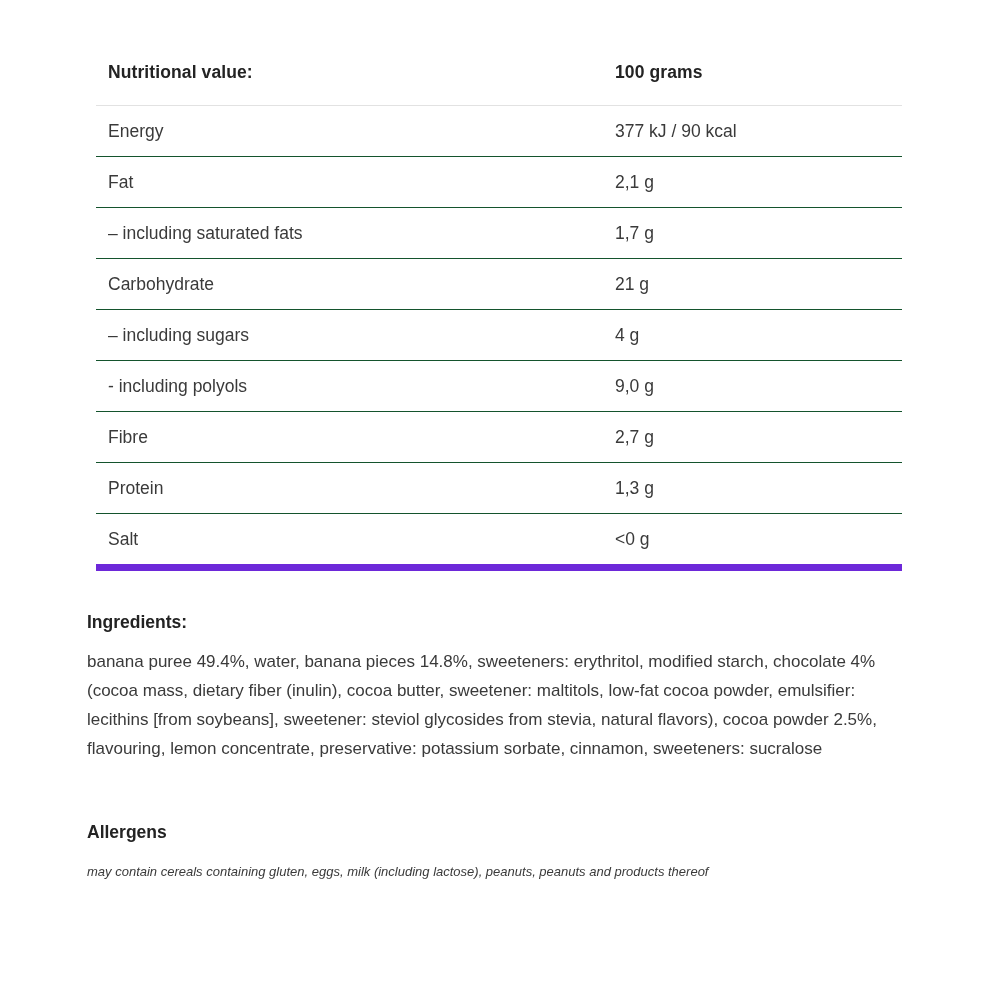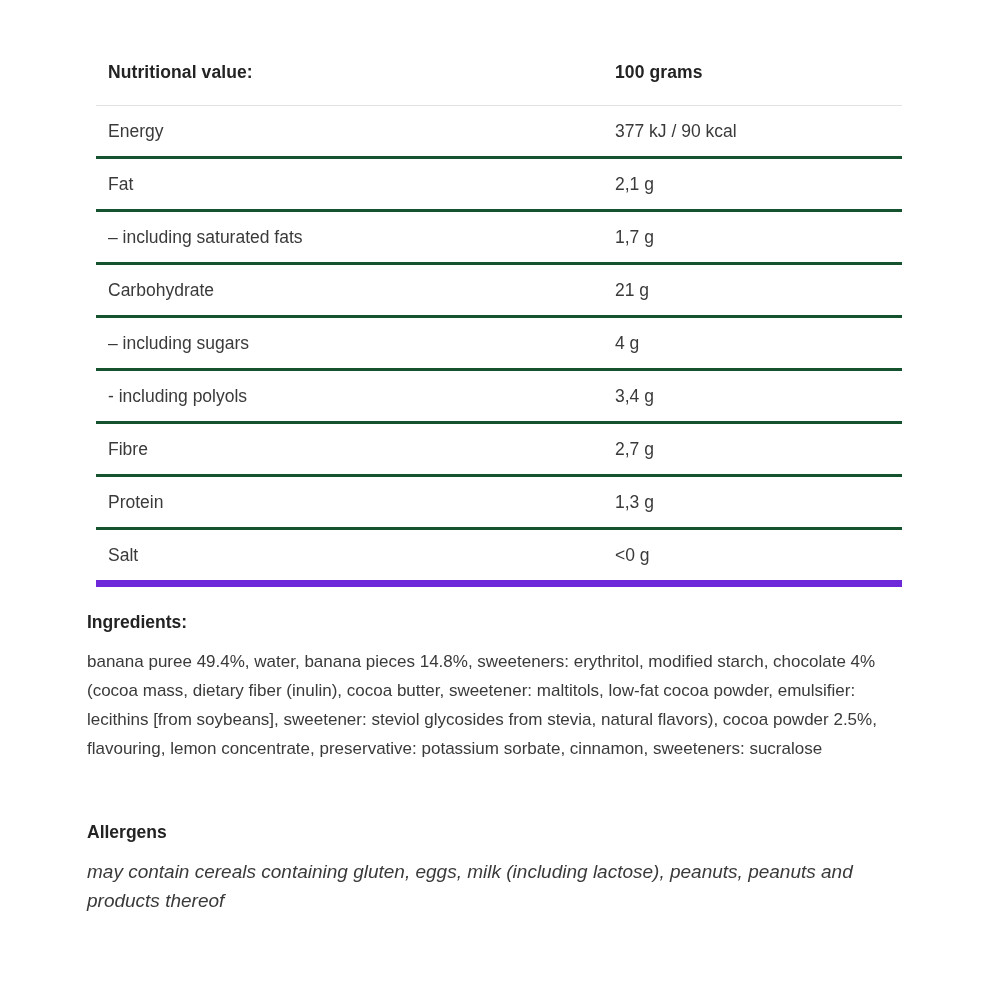--- a/index.html
+++ b/index.html
@@ -52,21 +52,21 @@
   }
   table.nutrition thead th.value-col {
     padding-left: 14px;
   }
 
   table.nutrition tbody td {
     font-size: 17.5px;
     font-weight: normal;
     color: #3a3a3a;
     height: 50px;
-    border-bottom: 3px solid #14532d;
+    border-bottom: 1px solid #14532d;
     padding-left: 12px;
   }
   table.nutrition tbody td.value-col {
     padding-left: 14px;
   }
   table.nutrition tbody tr:last-child td {
     border-bottom: 7px solid #6d28d9;
   }
   td.indent {
     padding-left: 44px;
@@ -84,21 +84,21 @@
     color: #232323;
     margin: 0 0 14px 0;
   }
   .body-text {
     font-size: 17px;
     line-height: 29px;
     color: #3a3a3a;
     margin: 0;
   }
   .allergens-text {
-    font-size: 19px;
+    font-size: 13px;
     line-height: 29px;
     color: #3a3a3a;
     font-style: italic;
     margin: 0;
   }
   #ingredients-section { top: 612px; }
   #allergens-section { top: 822px; }
 </style>
 </head>
 <body>
@@ -133,21 +133,21 @@
         <tr>
           <td>Carbohydrate</td>
           <td class="value-col">21 g</td>
         </tr>
         <tr>
           <td class="indent">– including sugars</td>
           <td class="value-col">4 g</td>
         </tr>
         <tr>
           <td class="indent">- including polyols</td>
-          <td class="value-col">3,4 g</td>
+          <td class="value-col">9,0 g</td>
         </tr>
         <tr>
           <td>Fibre</td>
           <td class="value-col">2,7 g</td>
         </tr>
         <tr>
           <td>Protein</td>
           <td class="value-col">1,3 g</td>
         </tr>
         <tr>

